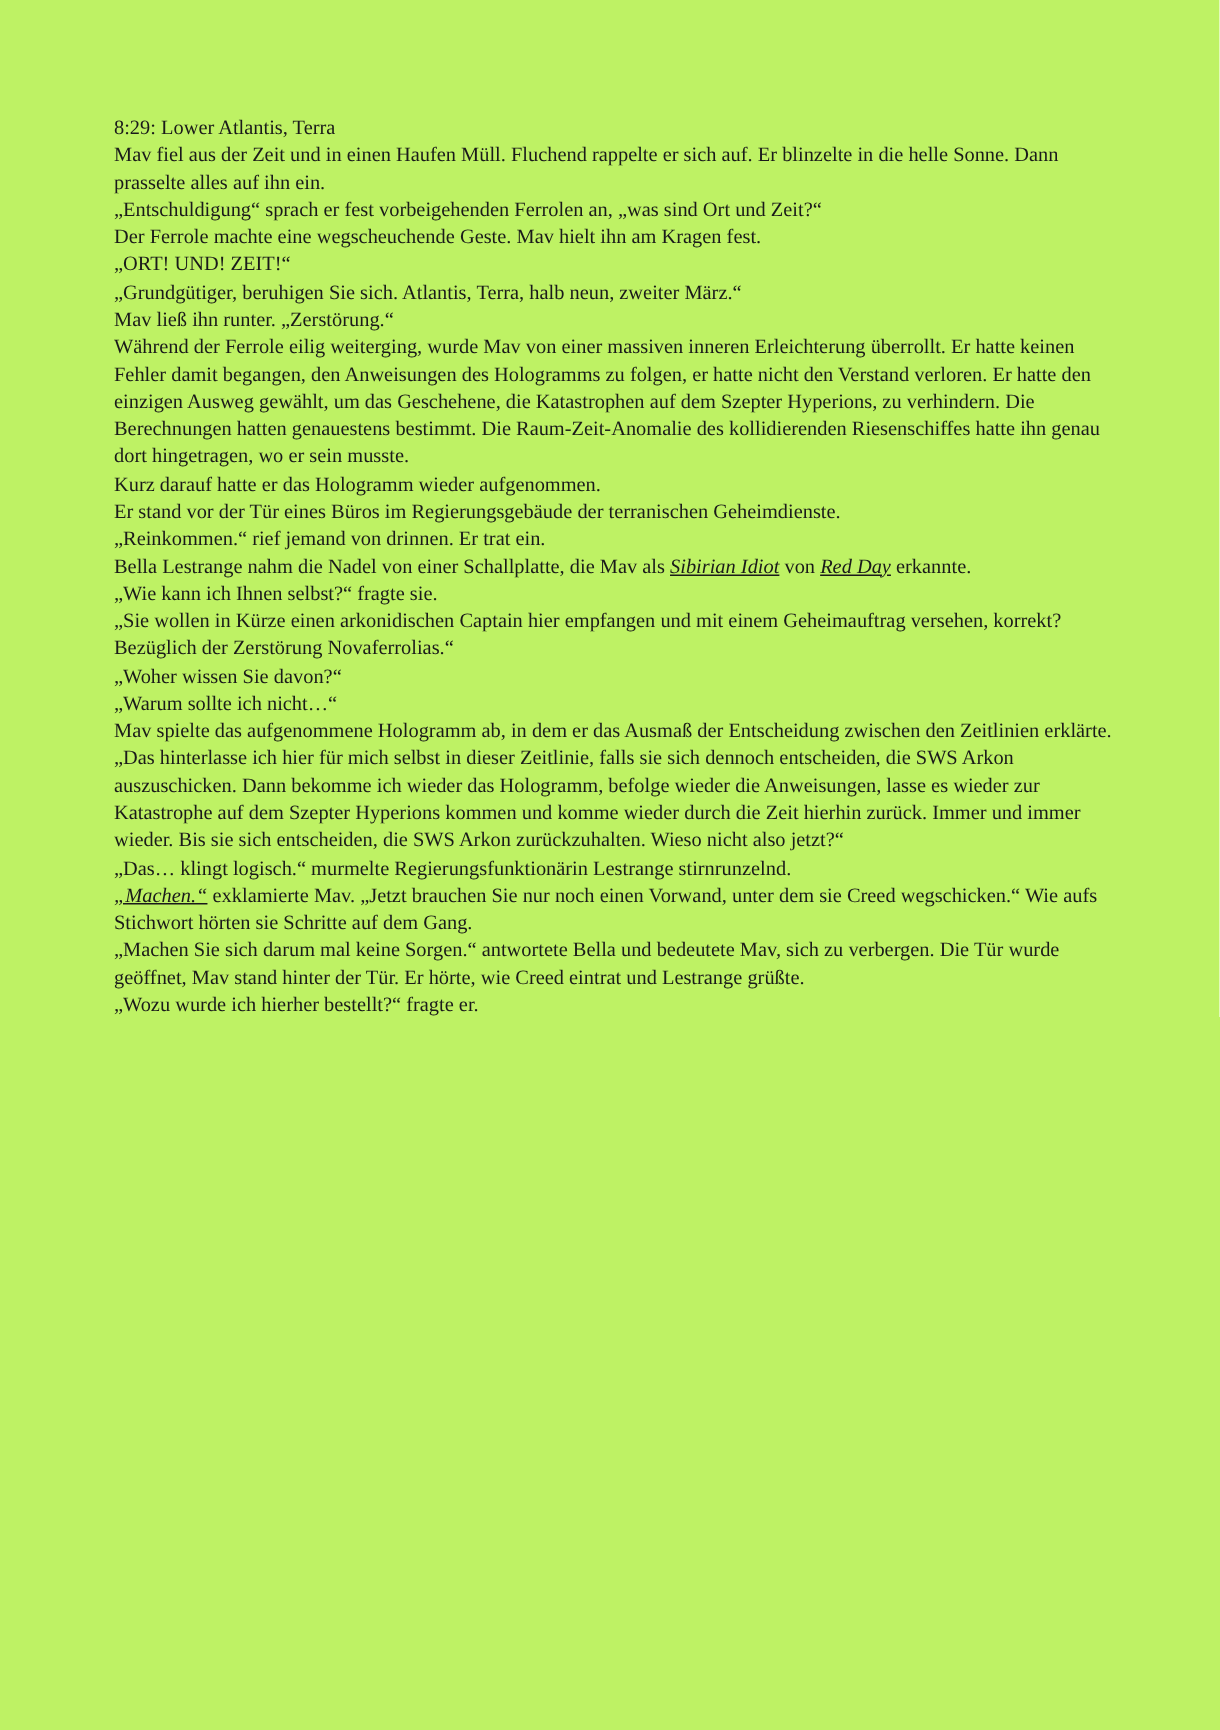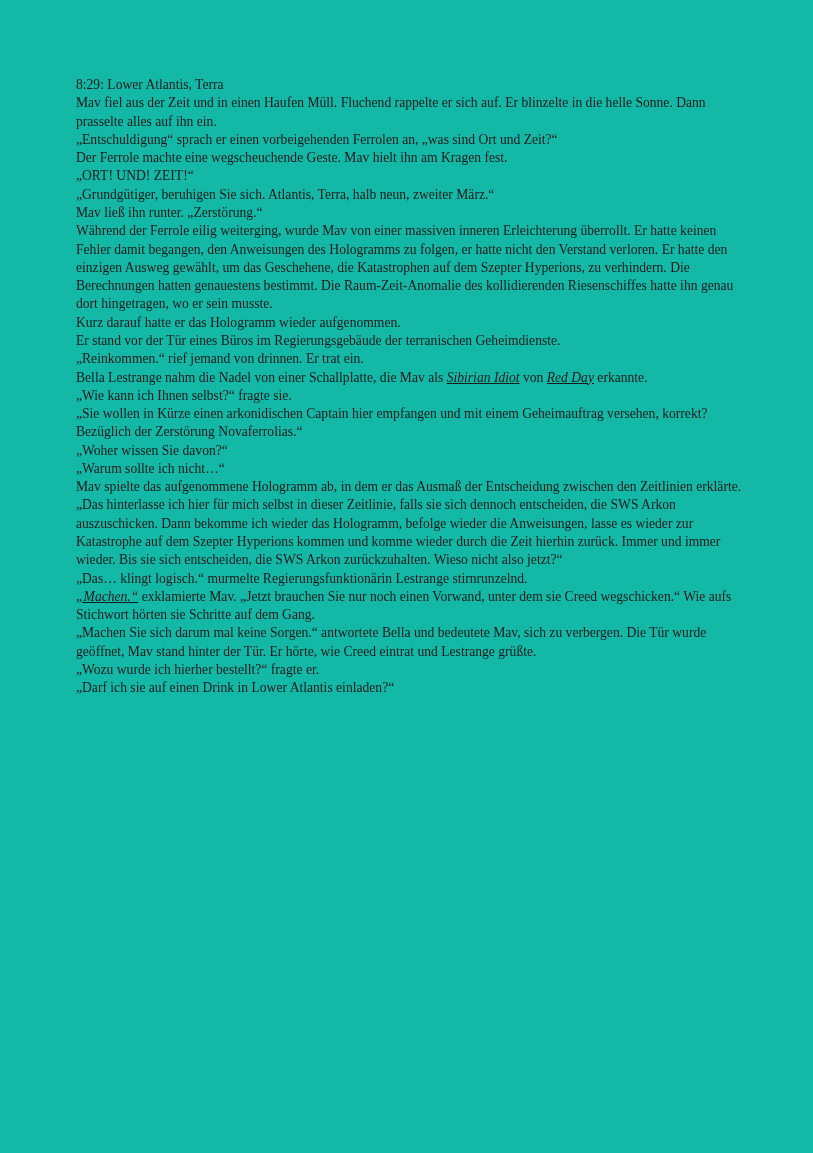--- a/index.html
+++ b/index.html
@@ -11,21 +11,21 @@
     width: 813px;
     height: 1153px;
     font-family: "Liberation Serif", serif;
     color: #1a1a1a;
     overflow: hidden;
   }
   #page {
     position: relative;
     width: 813px;
     height: 1153px;
-    background: #14b8a6;
+    background: #bef264;
     box-sizing: border-box;
     padding: 76px 70px 0 76px;
   }
   .doc-body {
     width: 670px;
     font-size: 13.6px;
     line-height: 1.345;
     text-align: left;
   }
   p.para {
@@ -42,34 +42,33 @@
     text-decoration: underline;
   }
 </style>
 </head>
 <body>
 
 <div id="page">
   <div class="doc-body">
     <p class="heading-line">8:29: Lower Atlantis, Terra</p>
     <p class="para">Mav fiel aus der Zeit und in einen Haufen Müll. Fluchend rappelte er sich auf. Er blinzelte in die helle Sonne. Dann prasselte alles auf ihn ein.</p>
-    <p class="para">„Entschuldigung“ sprach er einen vorbeigehenden Ferrolen an, „was sind Ort und Zeit?“</p>
+    <p class="para">„Entschuldigung“ sprach er fest vorbeigehenden Ferrolen an, „was sind Ort und Zeit?“</p>
     <p class="para">Der Ferrole machte eine wegscheuchende Geste. Mav hielt ihn am Kragen fest.</p>
     <p class="para">„ORT! UND! ZEIT!“</p>
     <p class="para">„Grundgütiger, beruhigen Sie sich. Atlantis, Terra, halb neun, zweiter März.“</p>
     <p class="para">Mav ließ ihn runter. „Zerstörung.“</p>
     <p class="para">Während der Ferrole eilig weiterging, wurde Mav von einer massiven inneren Erleichterung überrollt. Er hatte keinen Fehler damit begangen, den Anweisungen des Hologramms zu folgen, er hatte nicht den Verstand verloren. Er hatte den einzigen Ausweg gewählt, um das Geschehene, die Katastrophen auf dem Szepter Hyperions, zu verhindern. Die Berechnungen hatten genauestens bestimmt. Die Raum-Zeit-Anomalie des kollidierenden Riesenschiffes hatte ihn genau dort hingetragen, wo er sein musste.</p>
     <p class="para">Kurz darauf hatte er das Hologramm wieder aufgenommen.</p>
     <p class="para">Er stand vor der Tür eines Büros im Regierungsgebäude der terranischen Geheimdienste.</p>
     <p class="para">„Reinkommen.“ rief jemand von drinnen. Er trat ein.</p>
     <p class="para"><span>Bella Lestrange nahm die Nadel von einer Schallplatte, die Mav als </span><em class="title">Sibirian Idiot</em><span> von </span><em class="title">Red Day</em><span> erkannte.</span></p>
     <p class="para">„Wie kann ich Ihnen selbst?“ fragte sie.</p>
     <p class="para">„Sie wollen in Kürze einen arkonidischen Captain hier empfangen und mit einem Geheimauftrag versehen, korrekt? Bezüglich der Zerstörung Novaferrolias.“</p>
     <p class="para">„Woher wissen Sie davon?“</p>
     <p class="para">„Warum sollte ich nicht…“</p>
     <p class="para">Mav spielte das aufgenommene Hologramm ab, in dem er das Ausmaß der Entscheidung zwischen den Zeitlinien erklärte. „Das hinterlasse ich hier für mich selbst in dieser Zeitlinie, falls sie sich dennoch entscheiden, die SWS Arkon auszuschicken. Dann bekomme ich wieder das Hologramm, befolge wieder die Anweisungen, lasse es wieder zur Katastrophe auf dem Szepter Hyperions kommen und komme wieder durch die Zeit hierhin zurück. Immer und immer wieder. Bis sie sich entscheiden, die SWS Arkon zurückzuhalten. Wieso nicht also jetzt?“</p>
     <p class="para">„Das… klingt logisch.“ murmelte Regierungsfunktionärin Lestrange stirnrunzelnd.</p>
     <p class="para"><em class="title">„Machen.“</em><span> exklamierte Mav. „Jetzt brauchen Sie nur noch einen Vorwand, unter dem sie Creed wegschicken.“ Wie aufs Stichwort hörten sie Schritte auf dem Gang.</span></p>
     <p class="para">„Machen Sie sich darum mal keine Sorgen.“ antwortete Bella und bedeutete Mav, sich zu verbergen. Die Tür wurde geöffnet, Mav stand hinter der Tür. Er hörte, wie Creed eintrat und Lestrange grüßte.</p>
     <p class="para">„Wozu wurde ich hierher bestellt?“ fragte er.</p>
-    <p class="para">„Darf ich sie auf einen Drink in Lower Atlantis einladen?“</p>
   </div>
 </div>
 
 </body></html>

